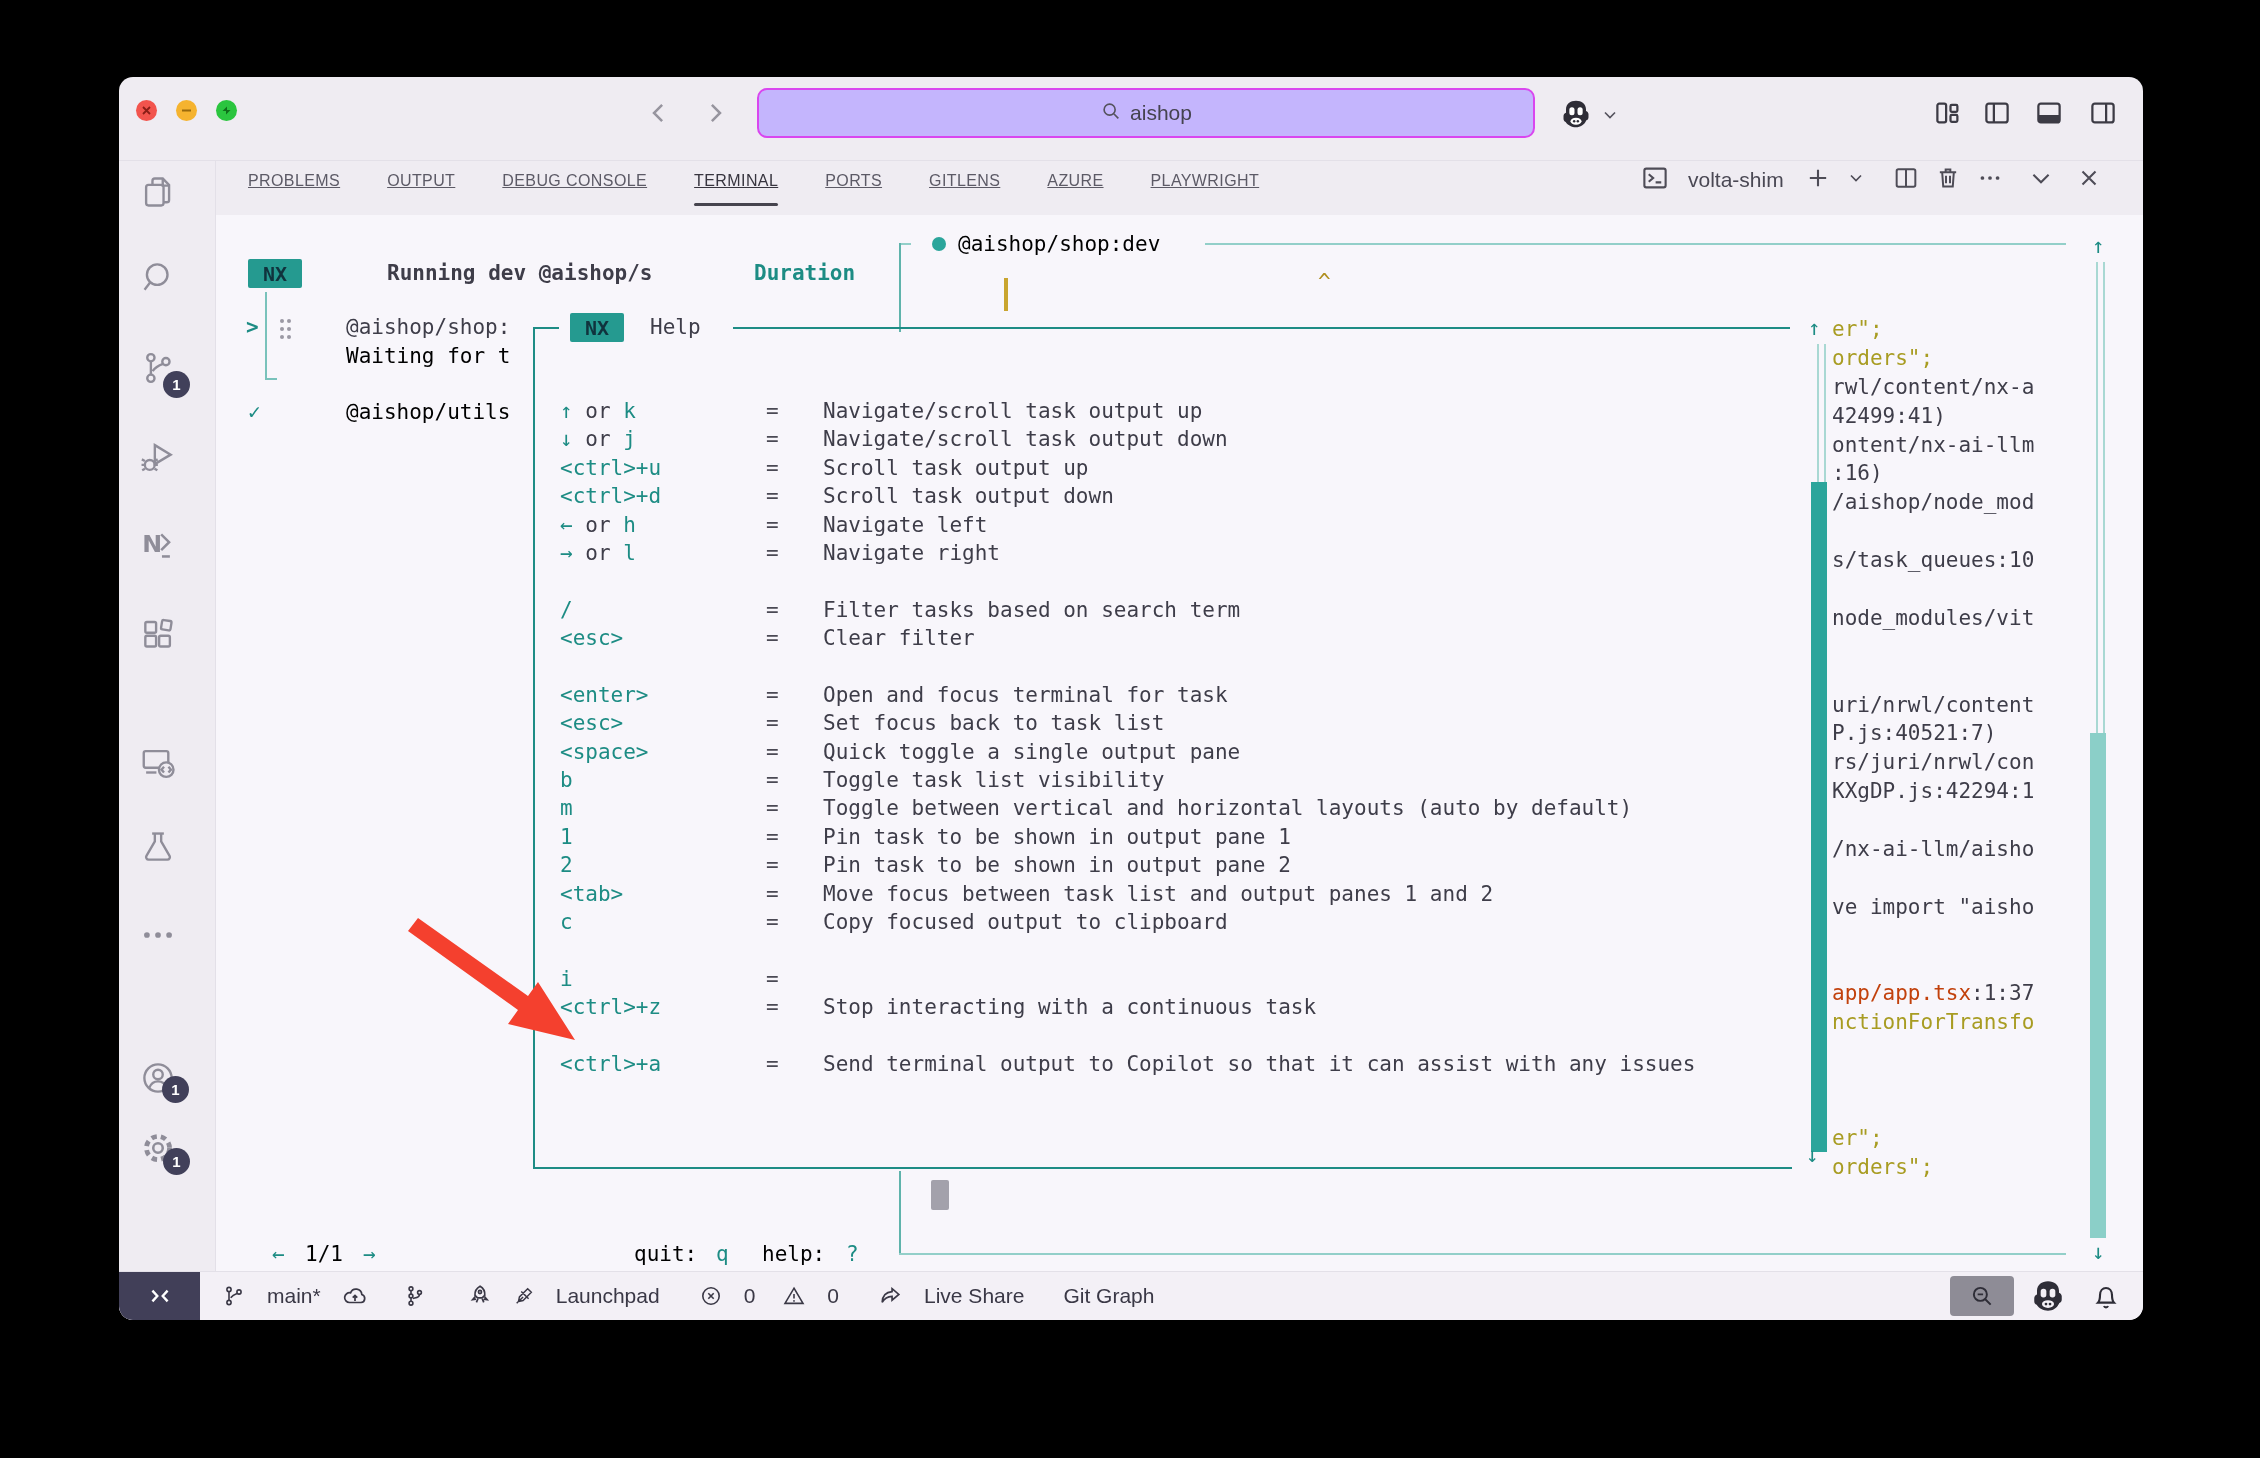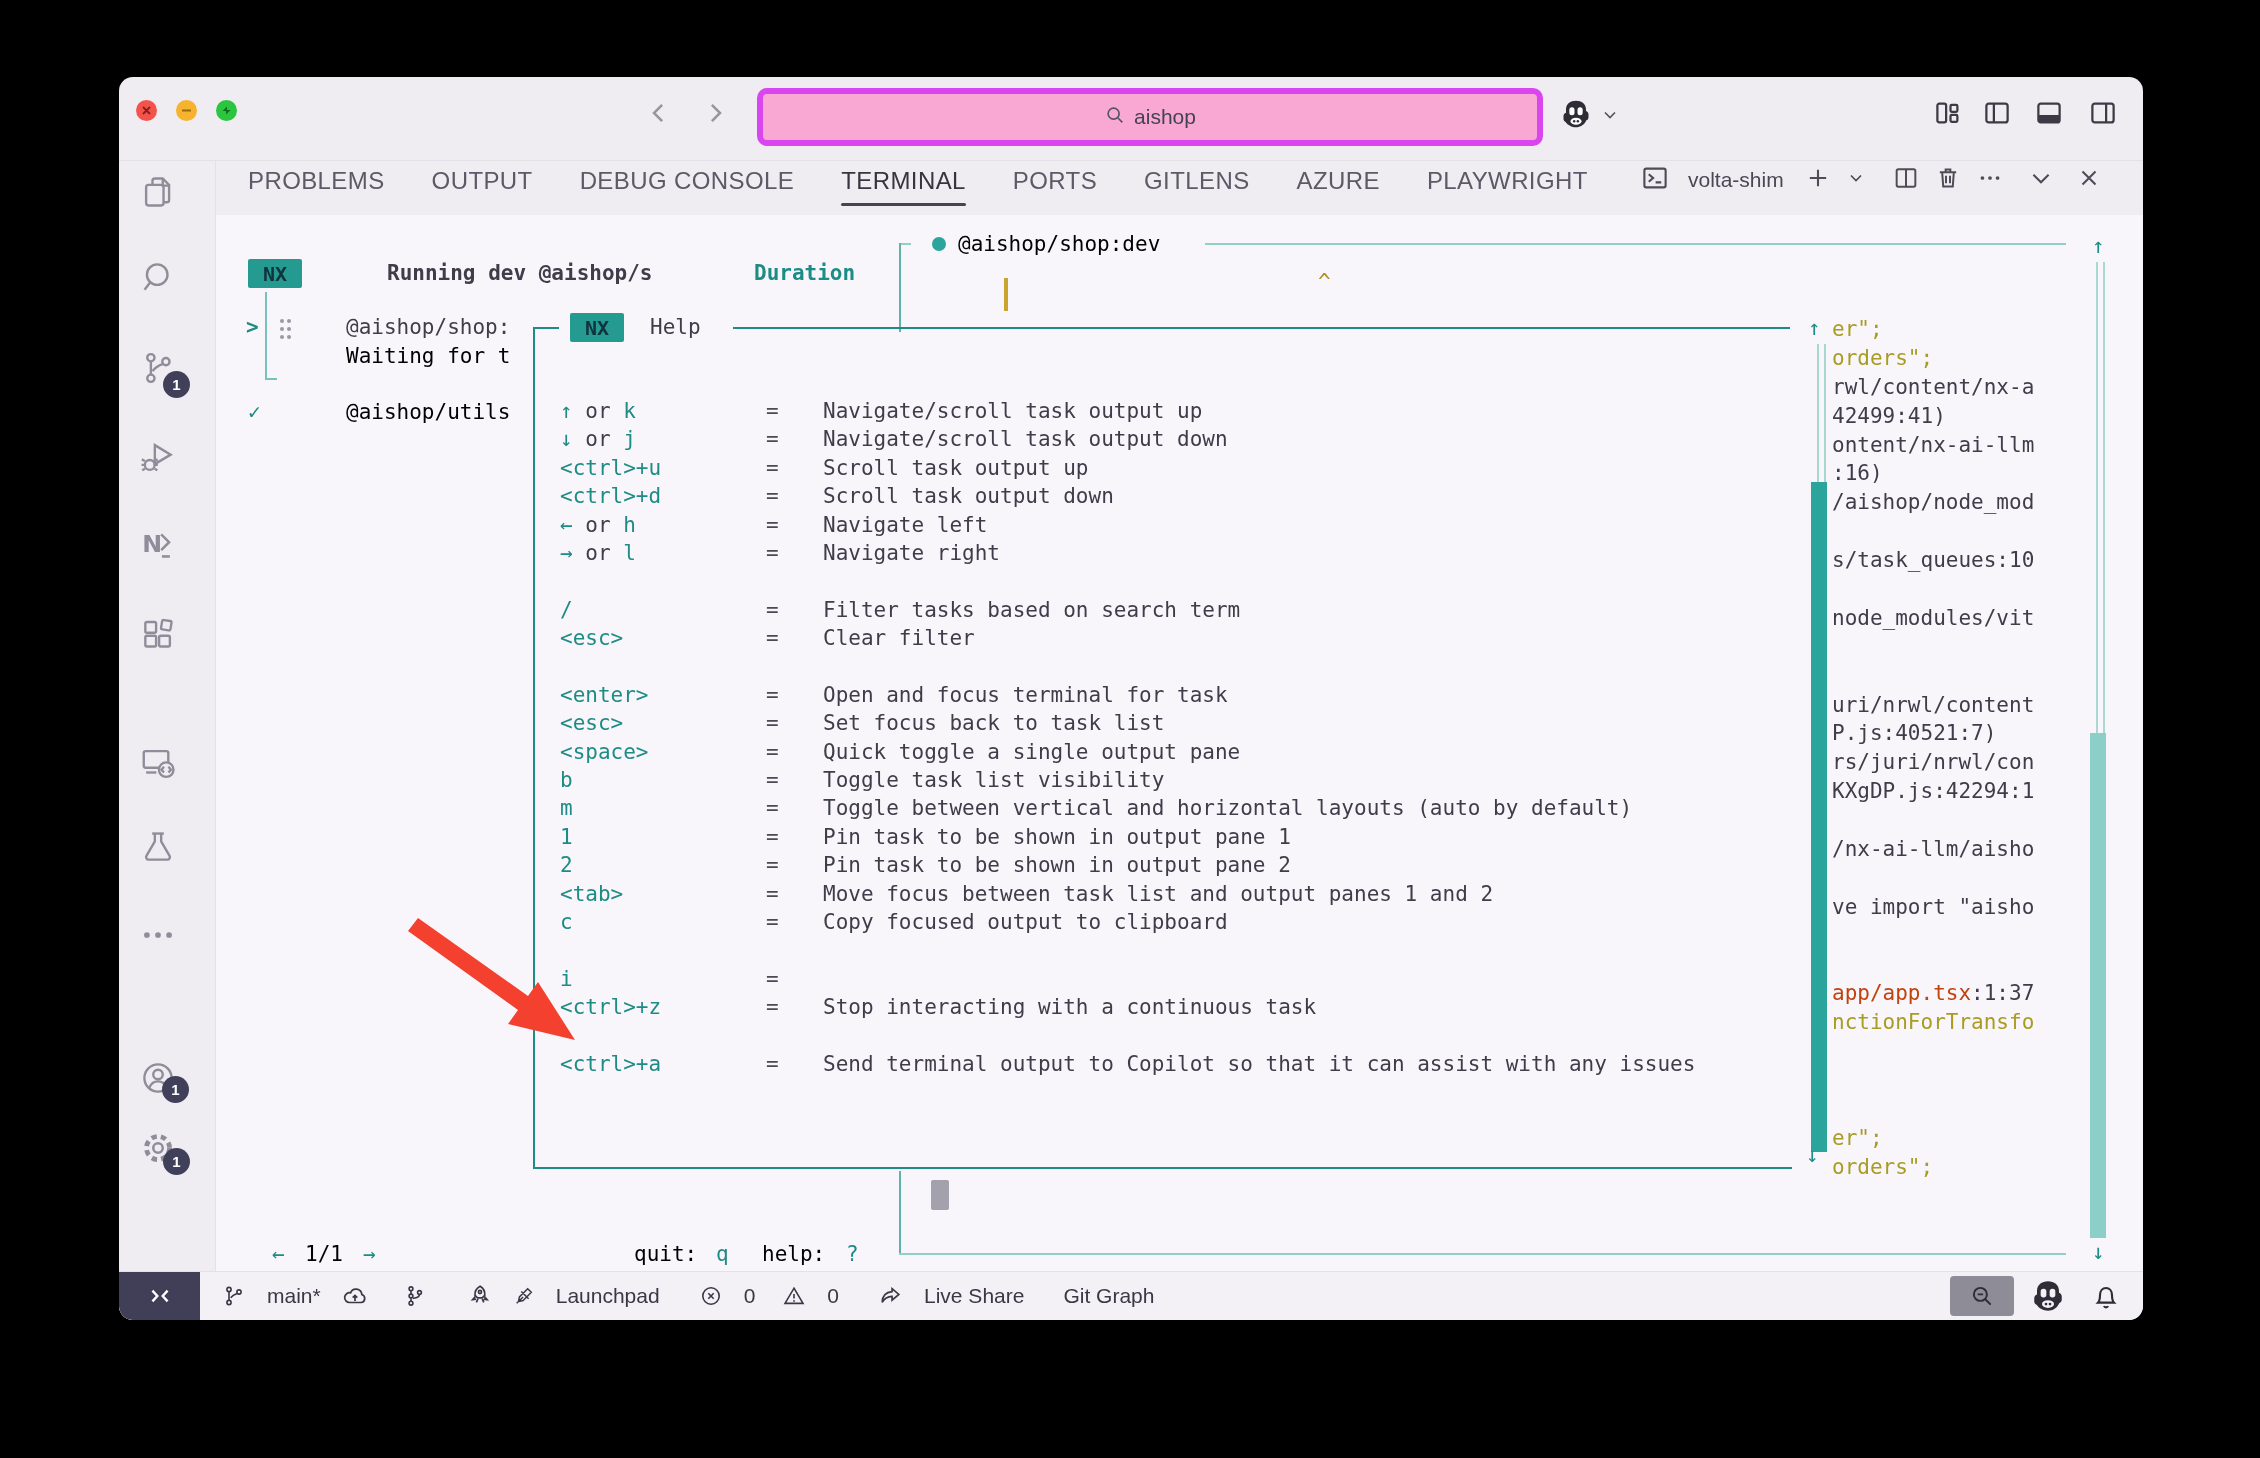--- a/index.html
+++ b/index.html
@@ -17,25 +17,25 @@
   .blue{color:#c2410c;}
   .bold{font-weight:bold;}
   .hl{position:absolute;height:2px;background:#1e8c85;}
   .vl{position:absolute;width:2px;background:#1e8c85;}
   .light{background:#93cfc9;}
   .mid{background:#5fb3ab;}
   .track{background:#a9d8d3;}
   
   .tl{position:absolute;width:21px;height:21px;border-radius:50%;}
   .searchbox{position:absolute;left:757px;top:88px;width:774px;height:46px;border-radius:10px;
-             background:#f9a8d4;border:6px solid #d946ef;display:flex;align-items:center;justify-content:center;
+             background:#c4b5fd;border:2px solid #d946ef;display:flex;align-items:center;justify-content:center;
              gap:8px;color:#45434f;font-size:21px;}
   
   .ptabs{position:absolute;left:248px;top:166px;display:flex;gap:47px;height:34px;}
-  .ptab{position:relative;font-size:24px;letter-spacing:.4px;color:#5c5a66;line-height:30px;cursor:default;}
+  .ptab{position:relative;font-size:16px;letter-spacing:.4px;color:#5c5a66;line-height:30px;cursor:default;text-decoration:underline;}
   .ptab.active{color:#37353f;}
   .ptab.active::after{content:'';position:absolute;left:0;right:0;bottom:-6px;height:3px;background:#46444e;border-radius:2px;}
   .toolbar{position:absolute;left:1640px;top:163px;display:flex;align-items:center;gap:14px;}
   .tname{font-size:21px;color:#4a4854;margin:0 6px 0 4px;}
   
   .termbg{position:absolute;left:216px;top:215px;width:1927px;height:1056px;background:#f8f6fb;}
   .nxbadge{position:absolute;width:54px;height:29px;background:#259a90;border-radius:2px;color:#10333d;
            font-family:"DejaVu Sans Mono",monospace;font-size:20px;font-weight:bold;display:flex;
            align-items:center;justify-content:center;}
   .hrow{display:flex;height:28.4px;align-items:flex-start;font-family:"DejaVu Sans Mono",monospace;

